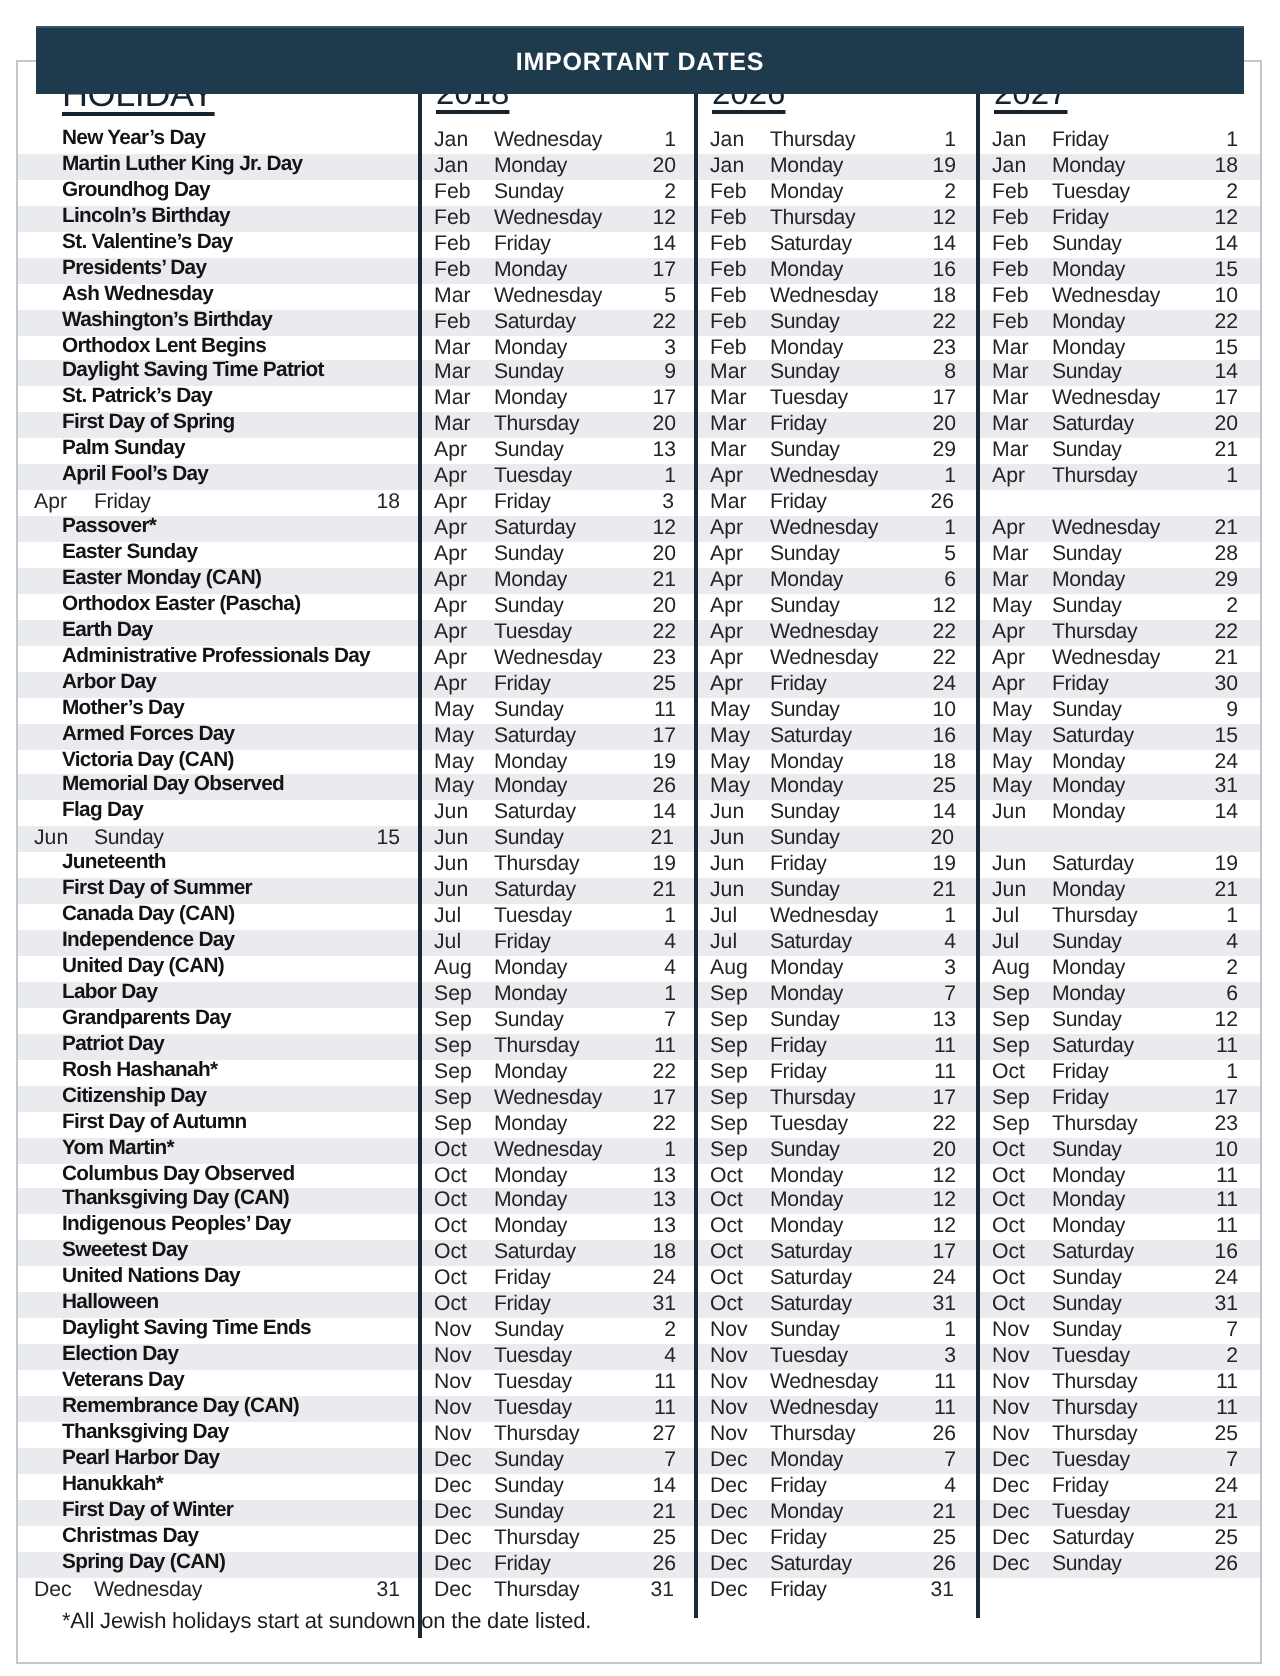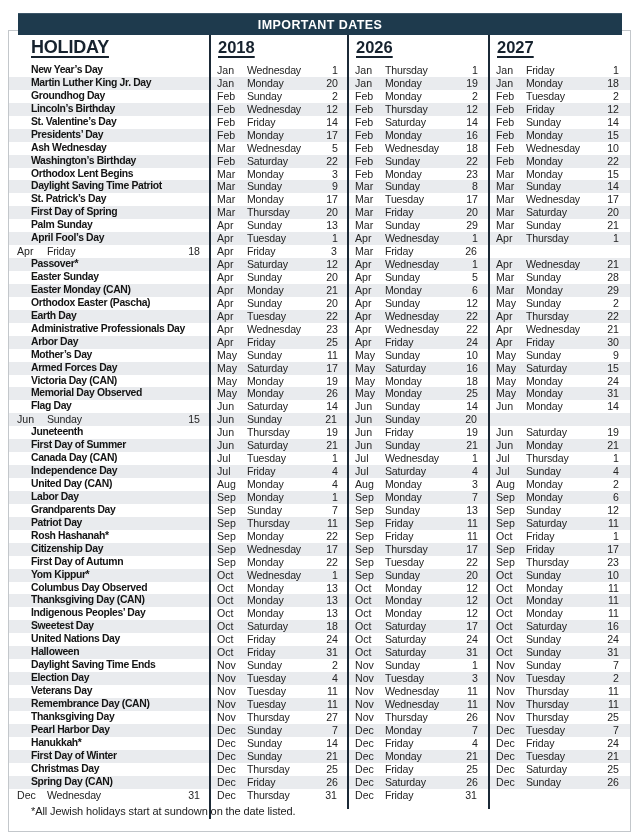--- a/index.html
+++ b/index.html
@@ -10,36 +10,36 @@
     --ink:#242424;
     --ink-bold:#141414;
     --head-ink:#16222e;
   }
   *{margin:0;padding:0;box-sizing:border-box;}
   html,body{width:640px;height:838px;background:#ffffff;overflow:hidden;
     font-family:"Liberation Sans","DejaVu Sans",sans-serif;}
   .page{position:relative;width:640px;height:838px;background:#fff;}
 
   .titlebar{
-    position:absolute;left:18px;top:13px;width:604px;height:22px;
+    position:absolute;left:18px;top:13px;width:604px;height:34px;
     background:var(--navy);color:#fff;display:flex;align-items:center;justify-content:center;
     font-size:12.5px;font-weight:bold;letter-spacing:.4px;z-index:3;
     border-top:1px solid #3b5568;
   }
   .box{
     position:absolute;left:8px;top:30px;width:623px;height:802px;
     border:1px solid var(--border);background:#fff;z-index:1;
   }
 
   .thead{
     position:absolute;left:0;top:0;width:100%;height:33px;
     display:grid;grid-template-columns:200px 138px 141px 1fr;
     align-items:center;
   }
-  .th{color:var(--head-ink);font-weight:bold;
+  .th{color:var(--head-ink);font-weight:normal;
     text-decoration:underline;text-decoration-thickness:1.5px;text-underline-offset:3px;}
   .th.holiday{padding-left:22px;font-size:18px;letter-spacing:-0.2px;}
   .th.year{padding-left:9px;font-size:16.5px;}
 
   .tbody{position:absolute;left:0;top:33px;width:100%;}
   .tr{
     display:grid;grid-template-columns:200px 138px 141px 1fr;
     height:12.95px;line-height:12.95px;font-size:10.6px;color:var(--ink);
   }
   .tr:nth-child(even){background:var(--stripe);}
@@ -776,21 +776,21 @@
             <span class="w">Tuesday</span>
             <span class="n">22</span>
           </div>
           <div class="td grp g2">
             <span class="m">Sep</span>
             <span class="w">Thursday</span>
             <span class="n">23</span>
           </div>
         </div>
         <div class="tr">
-          <div class="td name">Yom Kippur*</div>
+          <div class="td name">Yom Martin*</div>
           <div class="td grp g0">
             <span class="m">Oct</span>
             <span class="w">Wednesday</span>
             <span class="n">1</span>
           </div>
           <div class="td grp g1">
             <span class="m">Sep</span>
             <span class="w">Sunday</span>
             <span class="n">20</span>
           </div>

